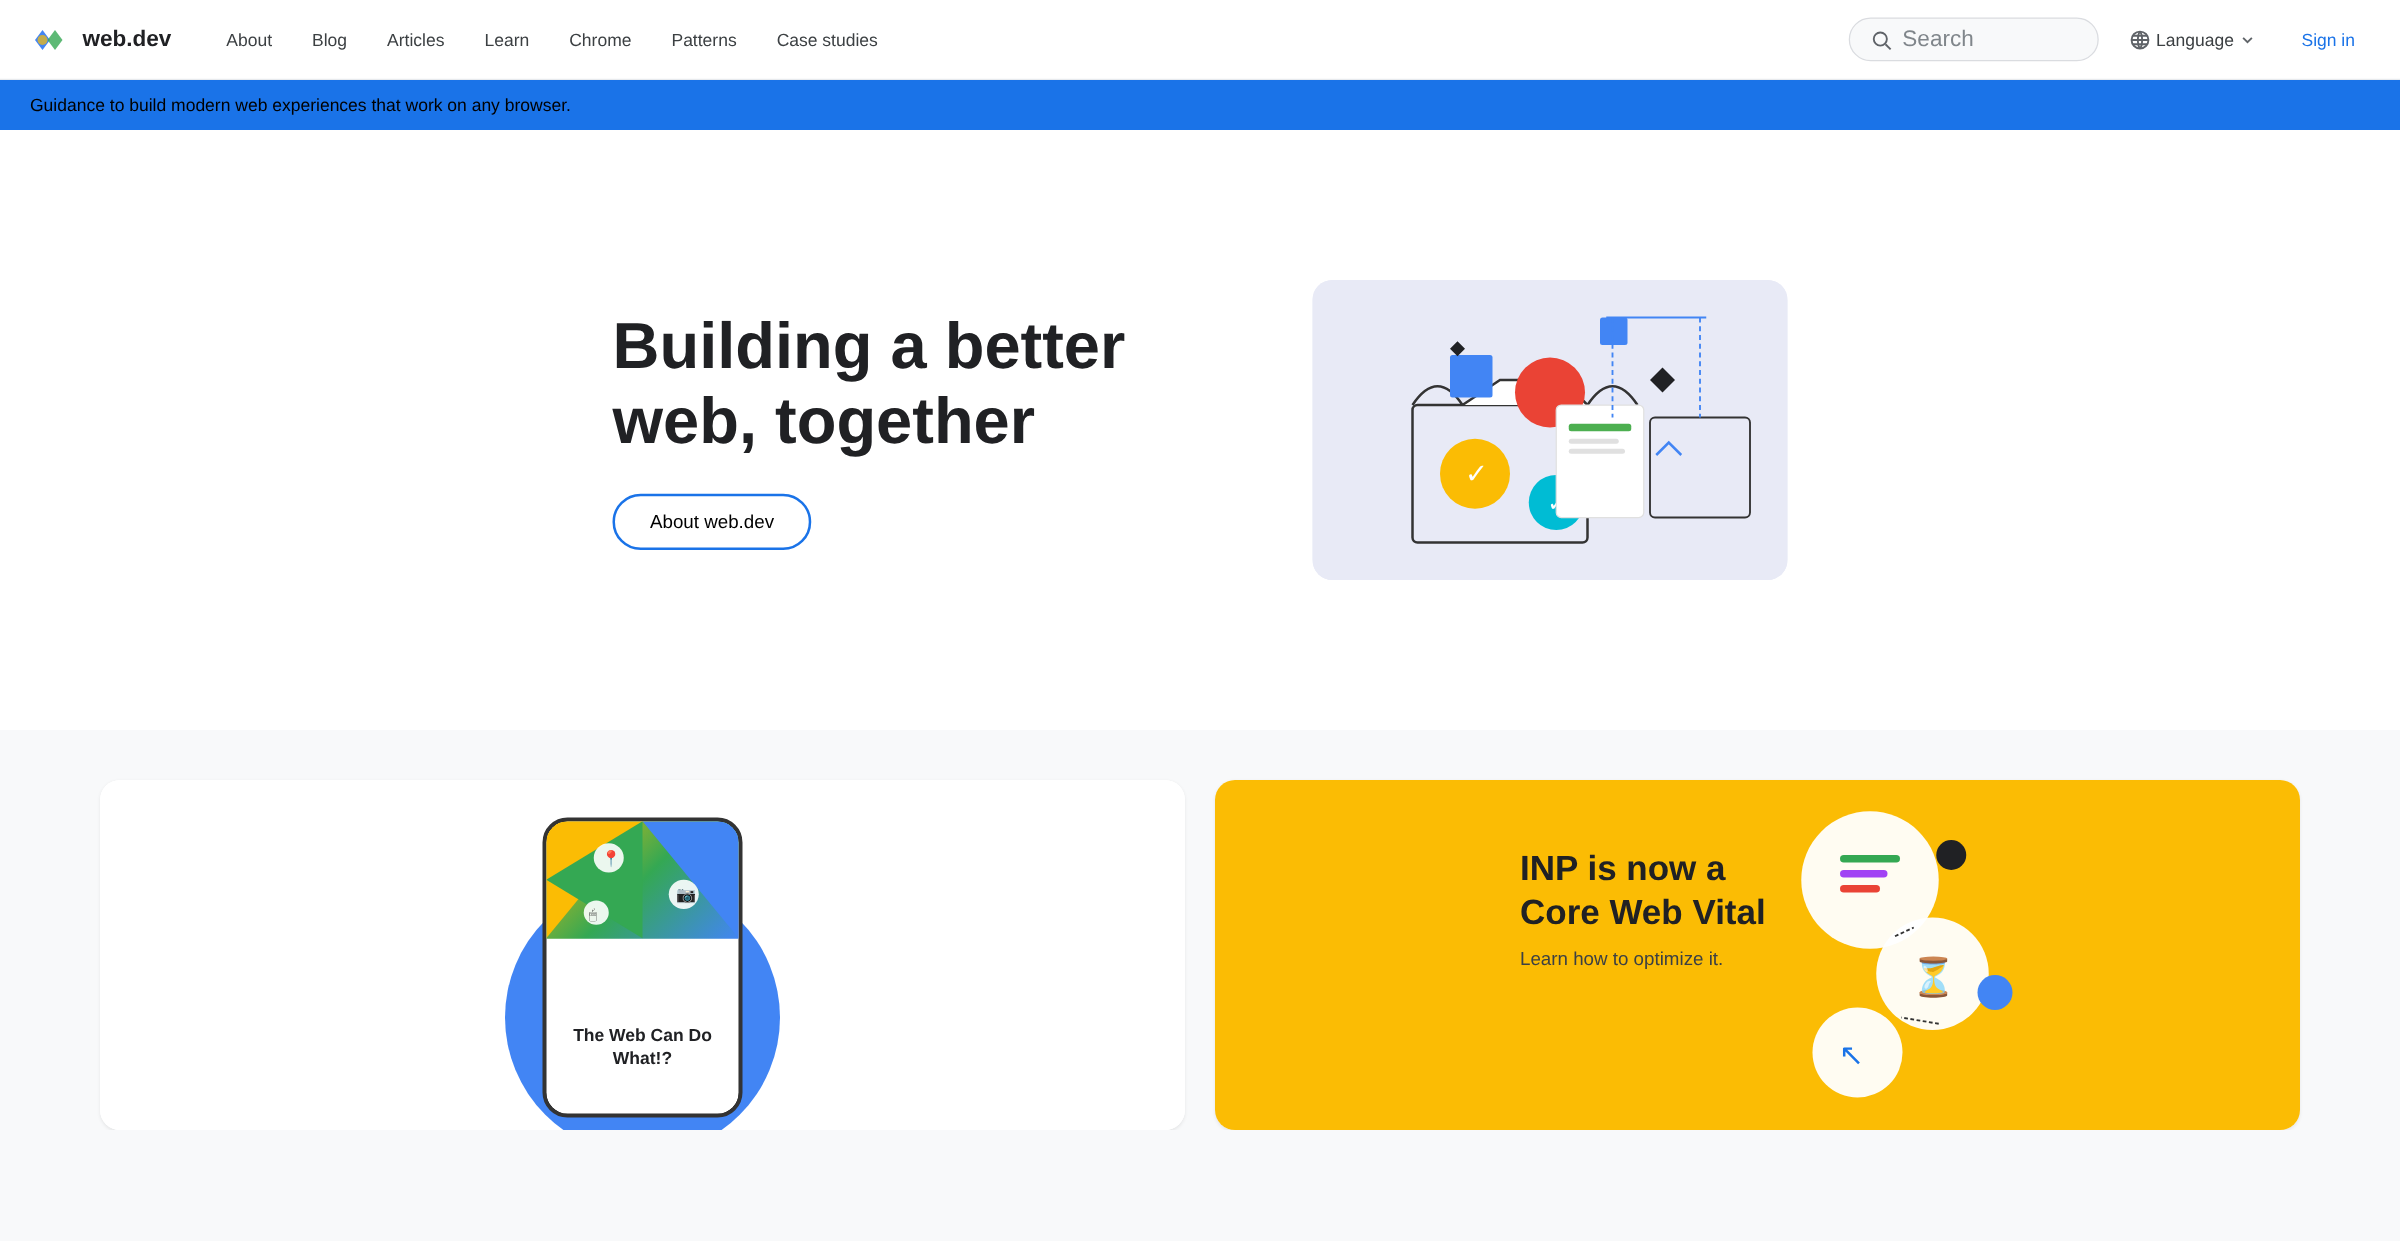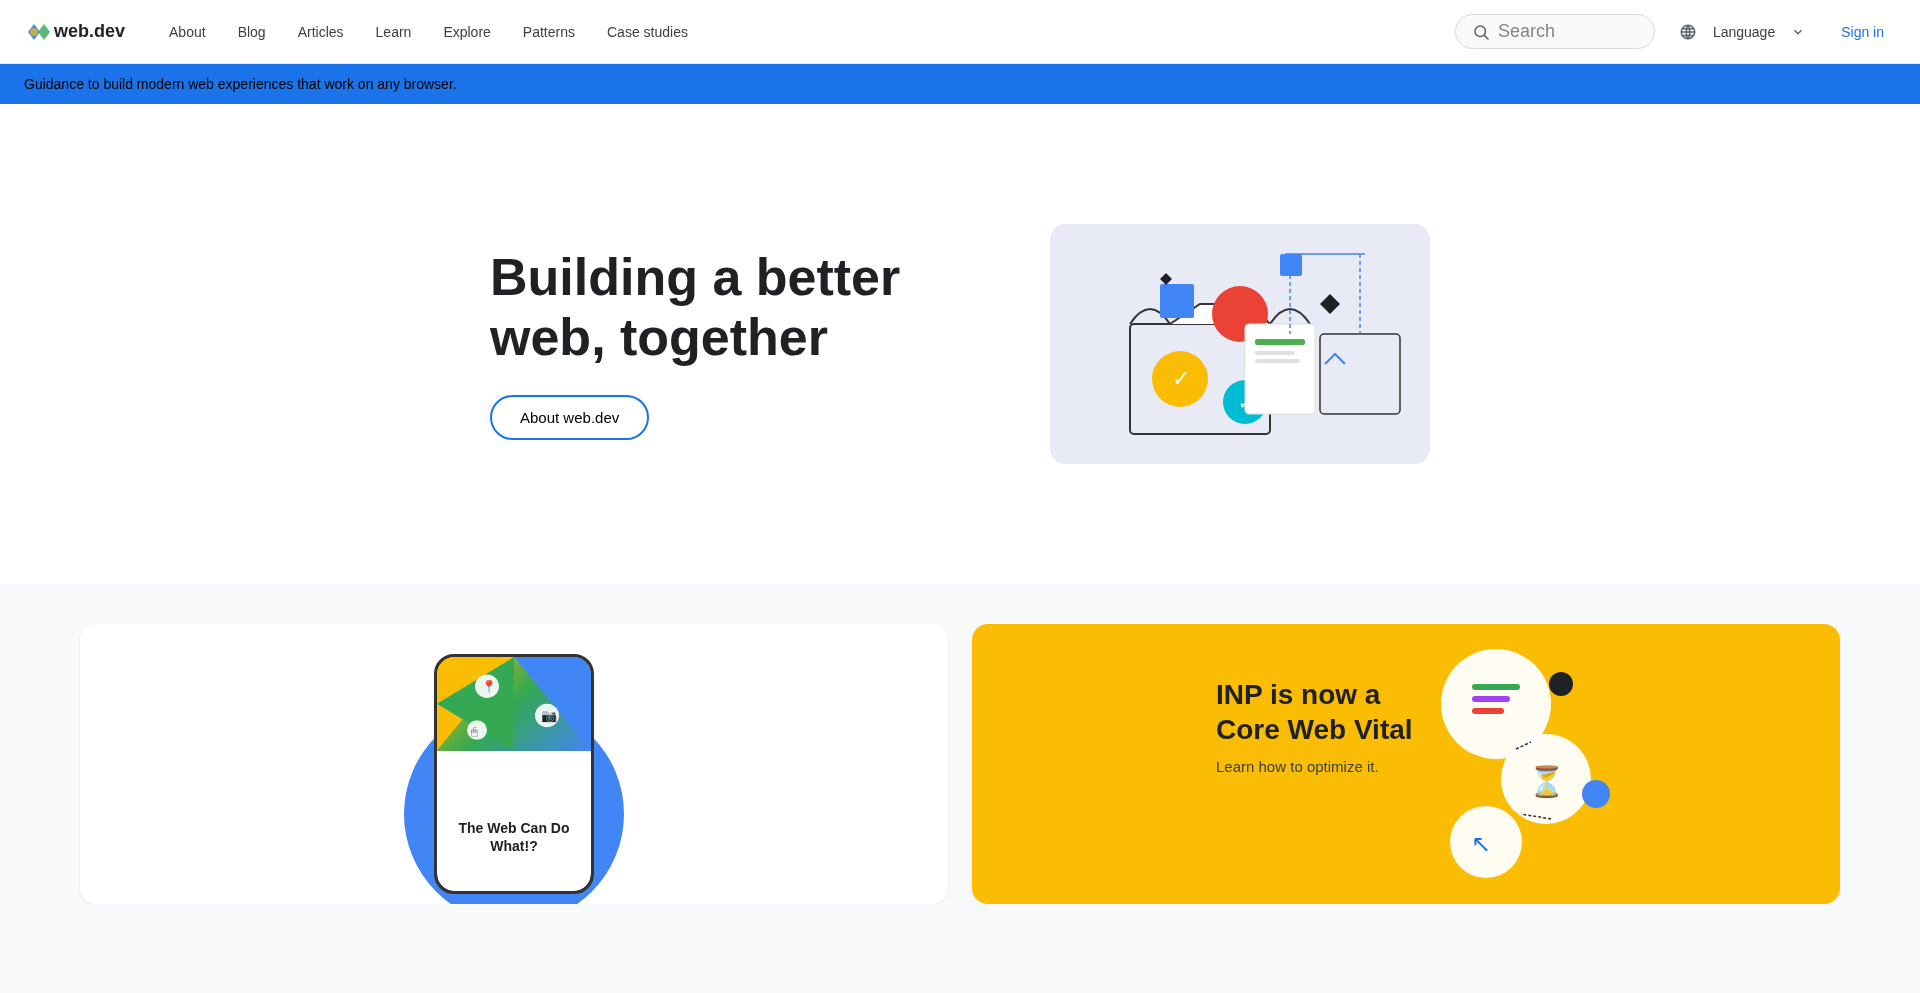--- a/index.html
+++ b/index.html
@@ -13,21 +13,21 @@
       background: #fff;
       padding: 0 24px;
       border-bottom: 1px solid #e8eaed;
       position: sticky;
       top: 0;
       z-index: 100;
     }
     .logo-area {
       display: flex;
       align-items: center;
-      gap: 2px;
+      gap: 14px;
       margin-right: 32px;
       text-decoration: none;
     }
     .logo-icon {
       width: 28px;
       height: 28px;
     }
     .logo-text {
       font-size: 18px;
       font-weight: 600;
@@ -62,21 +62,21 @@
       padding: 6px 16px;
       min-width: 200px;
       cursor: text;
       background: #f8f9fa;
     }
     .search-icon-svg { color: #5f6368; }
     .search-input-text { font-size: 18px; color: #80868b; }
     .language-btn {
       display: flex;
       align-items: center;
-      gap: 16px;
+      gap: 4px;
       font-size: 14px;
       color: #3c4043;
       cursor: pointer;
       padding: 6px 8px;
       border-radius: 4px;
       border: none;
       background: none;
     }
     .signin-btn {
       font-size: 14px;
@@ -241,21 +241,21 @@
       <circle cx="10" cy="14" r="4" fill="#fbbc04" opacity="0.7"></circle>
     </svg>
     <span class="logo-text">web.dev</span>
   </a>
 
   <div class="nav-links">
     <a class="nav-link" href="#">About</a>
     <a class="nav-link" href="#">Blog</a>
     <a class="nav-link" href="#">Articles</a>
     <a class="nav-link" href="#">Learn</a>
-    <a class="nav-link" href="#">Explore</a>
+    <a class="nav-link" href="#">Chrome</a>
     <a class="nav-link" href="#">Patterns</a>
     <a class="nav-link" href="#">Case studies</a>
   </div>
 
   <div class="nav-right">
     <div class="search-bar">
       <svg class="search-icon-svg" width="18" height="18" viewBox="0 0 24 24" fill="none" stroke="#5f6368" stroke-width="2">
         <circle cx="11" cy="11" r="7"></circle>
         <line x1="16.5" y1="16.5" x2="22" y2="22"></line>
       </svg>

